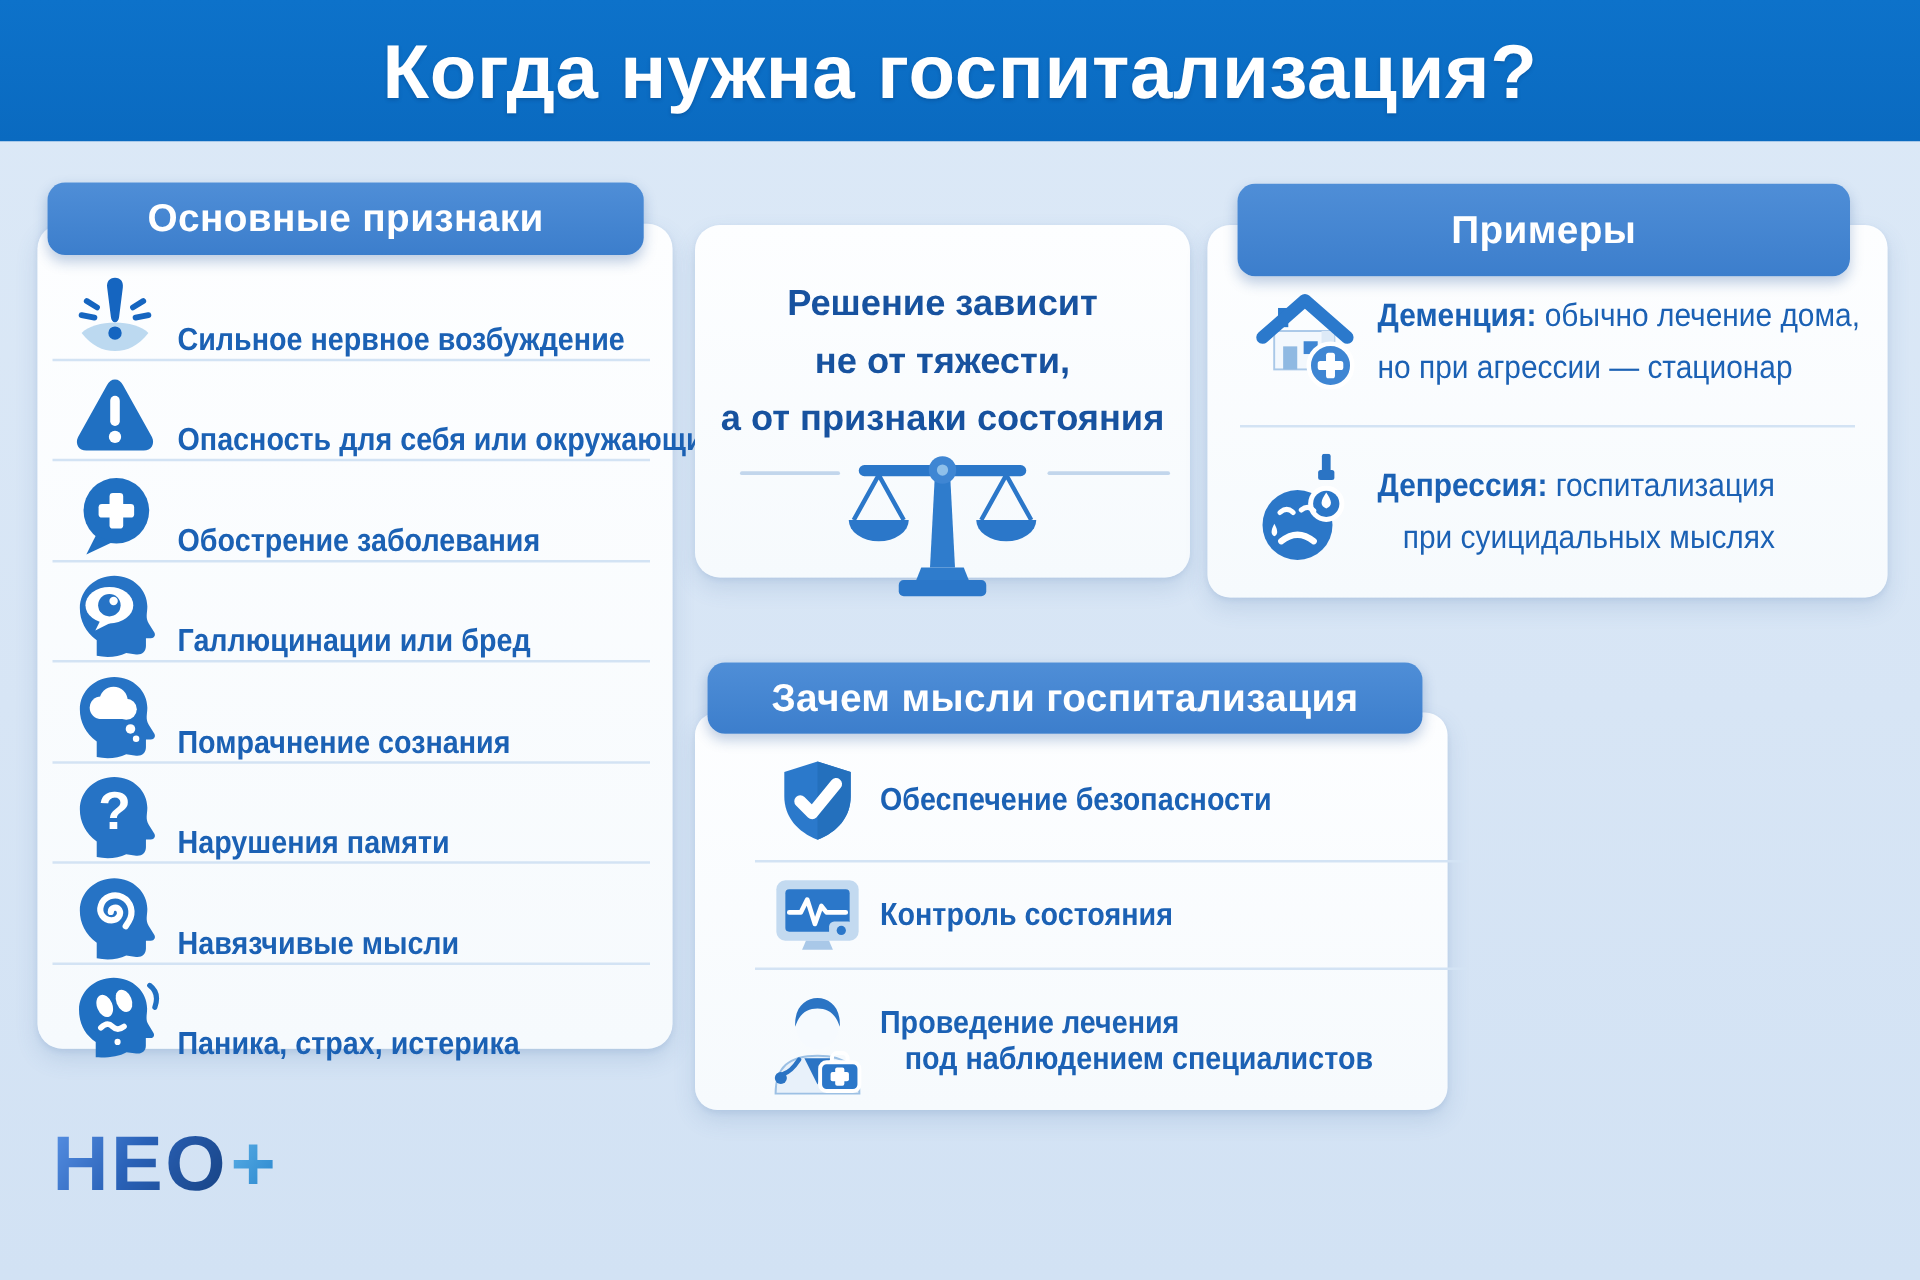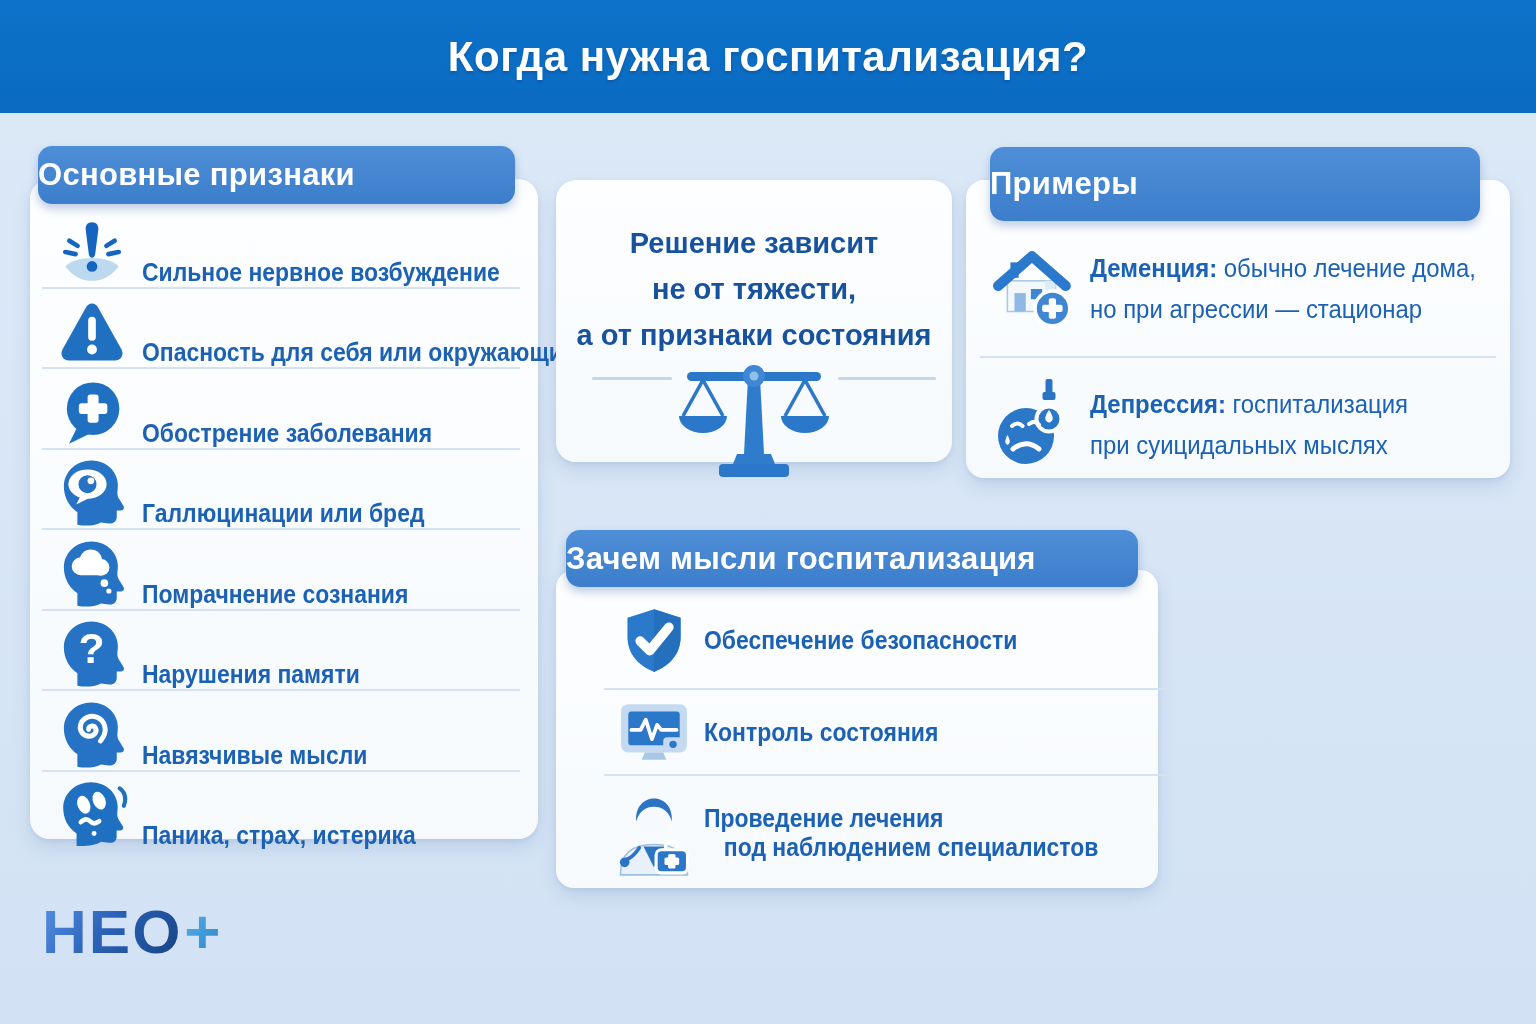--- a/index.html
+++ b/index.html
@@ -3,47 +3,47 @@
 <meta charset="utf-8">
 <style>
   html,body{margin:0;padding:0;background:#cfe0f2;}
   .page{position:relative;width:1536px;height:1024px;overflow:hidden;
         background:linear-gradient(180deg,#dce9f7 0%,#d7e5f5 55%,#d2e2f4 100%);
         font-family:"Liberation Sans","DejaVu Sans",sans-serif;}
   
   .top-bar{position:absolute;left:0;top:0;width:1536px;height:113px;
            background:linear-gradient(180deg,#0d72ca,#0a6ac0);
            display:flex;align-items:center;justify-content:center;}
-  .top-bar h1{margin:0;color:#ffffff;font-size:42px;font-weight:bold;letter-spacing:.5px;
+  .top-bar h1{margin:0;color:#ffffff;font-size:61px;font-weight:bold;letter-spacing:.5px;
               text-shadow:0 2px 3px rgba(0,40,90,.25);}
   
   .card{position:absolute;background:linear-gradient(180deg,#fdfeff,#f6fafd);
         border-radius:20px;box-shadow:0 8px 18px rgba(70,110,170,.16),0 2px 4px rgba(70,110,170,.10);}
   .pill{position:absolute;background:linear-gradient(180deg,#4f8ed7,#3c7ecc);
-        border-radius:14px;display:flex;align-items:center;
+        border-radius:14px;display:flex;align-items:center;justify-content:center;
         box-shadow:0 5px 10px rgba(30,80,150,.28);z-index:5;}
   .pill span{color:#fff;font-size:31px;font-weight:bold;letter-spacing:.3px;}
   
   .signs-rows{position:absolute;left:30px;top:208px;width:508px;padding:0 18px 0 12px;box-sizing:border-box;}
   .sign-row{height:78.5px;display:flex;align-items:flex-end;}
   .sign-row + .sign-row{border-top:2px solid #d3e3f4;}
   .icon-cell{width:100px;min-width:100px;display:flex;align-items:center;justify-content:center;}
   .blue-label{color:#1b61b4;font-size:25.5px;font-weight:bold;white-space:nowrap;
               transform:scaleX(.9);transform-origin:left center;}
   
   .decision-text{padding-top:40px;text-align:center;}
   .decision-text div{color:#17529f;font-size:29px;font-weight:bold;line-height:46px;}
   .side-line{position:absolute;height:3px;background:#c2d6ec;border-radius:2px;top:197px;}
   .side-line.left{left:36px;width:80px;}
   .side-line.right{right:16px;width:98px;}
   .scale-wrap{position:absolute;left:calc(50% - 85px);top:176px;width:170px;height:124px;}
   
-  .ex-rows{position:absolute;left:966px;top:222px;width:544px;padding:0 14px;box-sizing:border-box;}
+  .ex-rows{position:absolute;left:966px;top:206px;width:544px;padding:0 26px;box-sizing:border-box;}
   .ex-item{min-height:134px;display:flex;align-items:center;}
-  .ex-item + .ex-item{border-top:2px solid #d3e3f4;}
+  .ex-item + .ex-item{border-top:2px solid #d3e3f4;text-align:right;}
   .ex-icon-cell{width:110px;min-width:110px;display:flex;align-items:center;justify-content:center;}
   .ex-text{line-height:41px;font-size:26px;color:#1b61b4;white-space:nowrap;
            transform:scaleX(.92);transform-origin:left center;}
   .ex-text b{font-weight:bold;}
   
   .purpose-rows{position:absolute;left:588px;top:592px;width:602px;padding:0 16px;box-sizing:border-box;}
   .p-row{display:flex;align-items:center;}
   .p-row + .p-row{border-top:2px solid #d3e3f4;}
   .p-row.r1{height:96px;}
   .p-row.r2{height:84px;}

